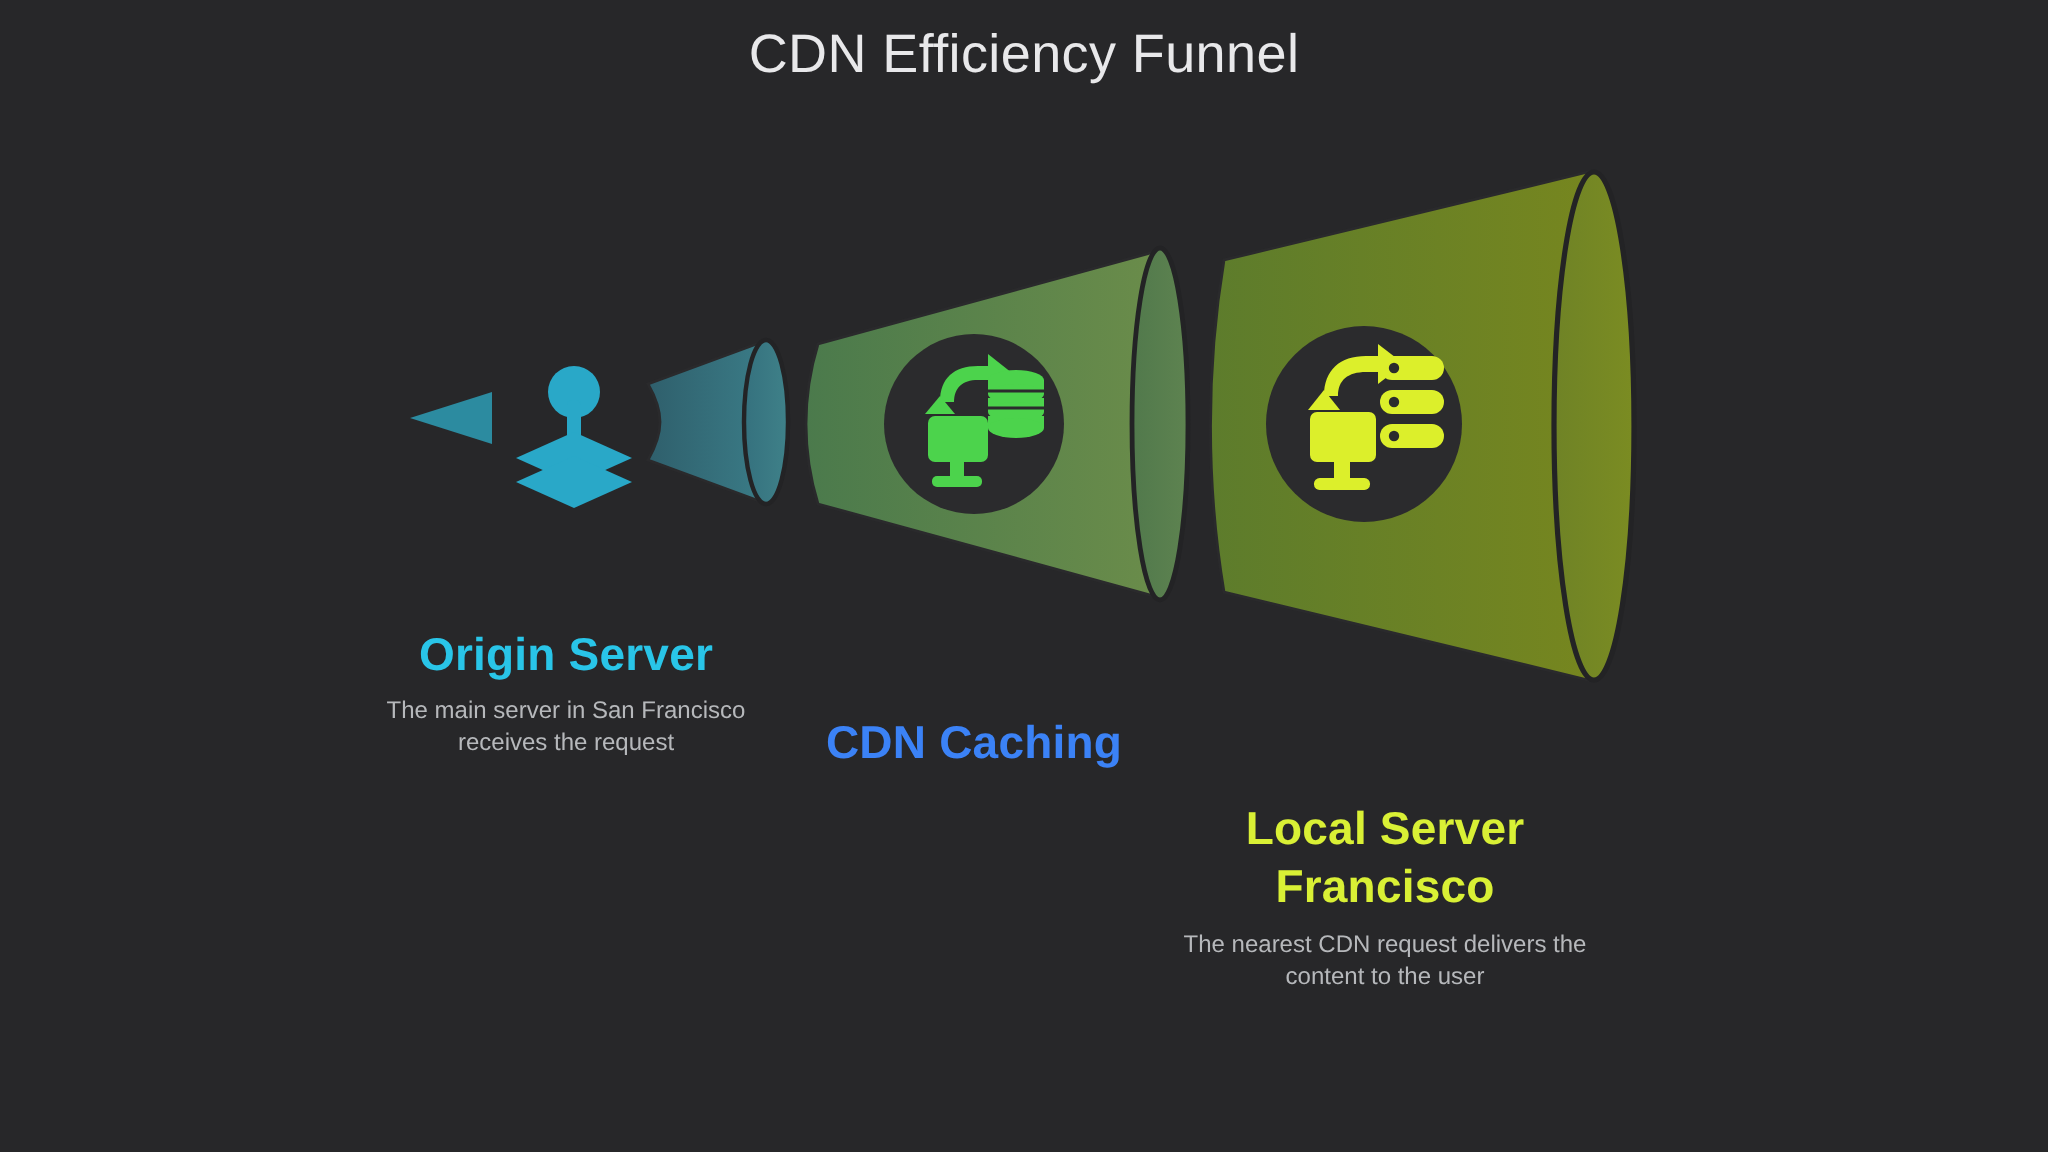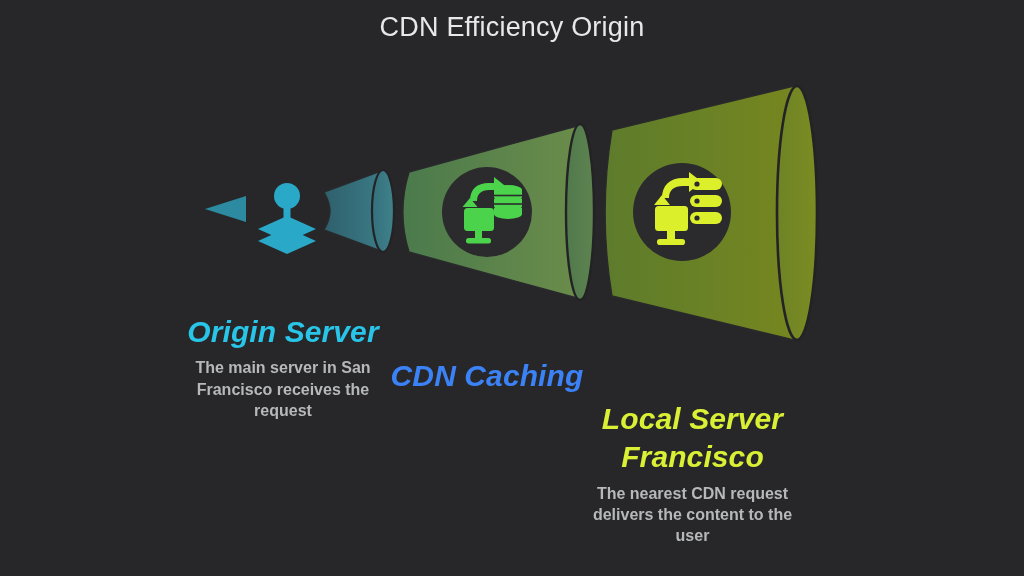--- a/index.html
+++ b/index.html
@@ -35,47 +35,46 @@
     top: 0;
     left: 0;
     width: 1024px;
     height: 576px;
   }
   .stage-block {
     position: absolute;
     text-align: center;
   }
   .stage-heading {
-    font-size: 30px;
+    font-size: 23px;
     font-weight: 700;
     line-height: 1.28;
     margin: 0 0 6px 0;
     letter-spacing: 0.1px;
-    font-style: italic;
   }
   .stage-desc {
-    font-size: 16px;
-    font-weight: 700;
+    font-size: 12px;
+    font-weight: 400;
     line-height: 1.33;
     color: #b6b8bb;
     margin: 0;
   }
   #block-0 { left: 183px; top: 313px; width: 200px; }
   #block-1 { left: 387px; top: 357px; width: 200px; }
   #block-2 { left: 590px; top: 400px; width: 205px; }
   #block-0 .stage-heading { color: #29c5e8; }
   #block-1 .stage-heading { color: #3b82f6; }
   #block-2 .stage-heading { color: #d9f035; }
 </style>
 </head>
 <body>
 
 <div id="stage">
 
-  <div class="title">CDN Efficiency Origin</div>
+  <div class="title">CDN Efficiency Funnel</div>
 
   <svg id="funnel-svg" viewBox="0 0 1024 576">
     <defs>
       <linearGradient id="grad1" x1="0" y1="0" x2="1" y2="0">
         <stop offset="0%" stop-color="#2f5f6c"></stop>
         <stop offset="100%" stop-color="#3a7b86"></stop>
       </linearGradient>
       <linearGradient id="grad1cap" x1="0" y1="0" x2="1" y2="0">
         <stop offset="0%" stop-color="#35717e"></stop>
         <stop offset="100%" stop-color="#3f8189"></stop>

